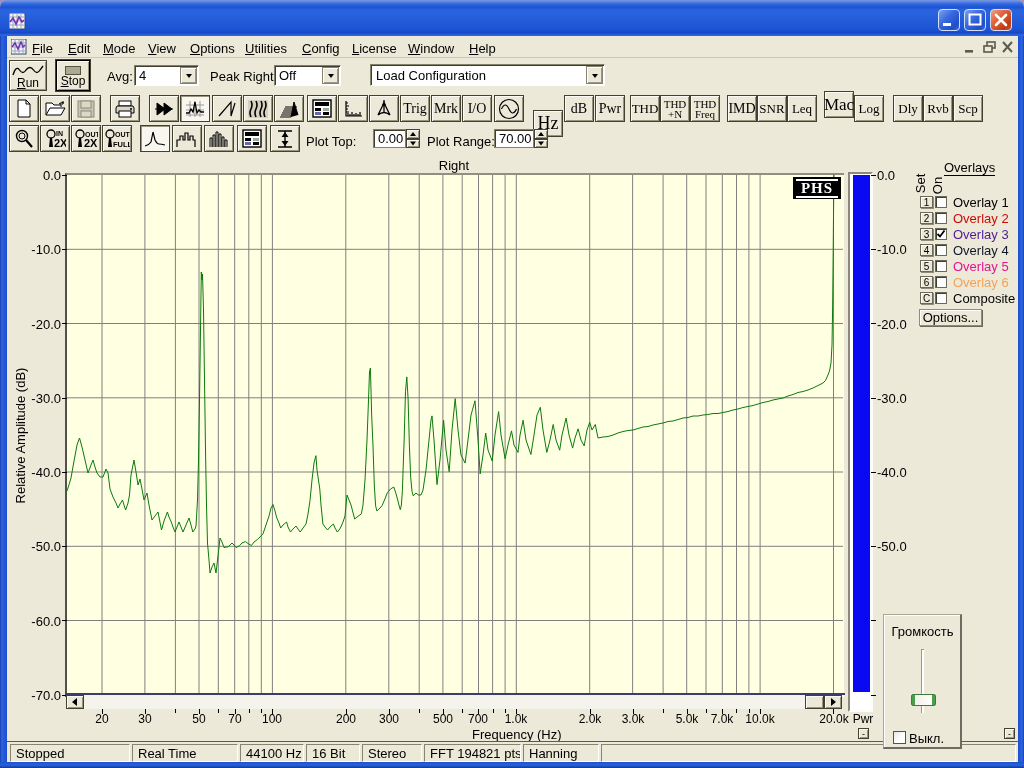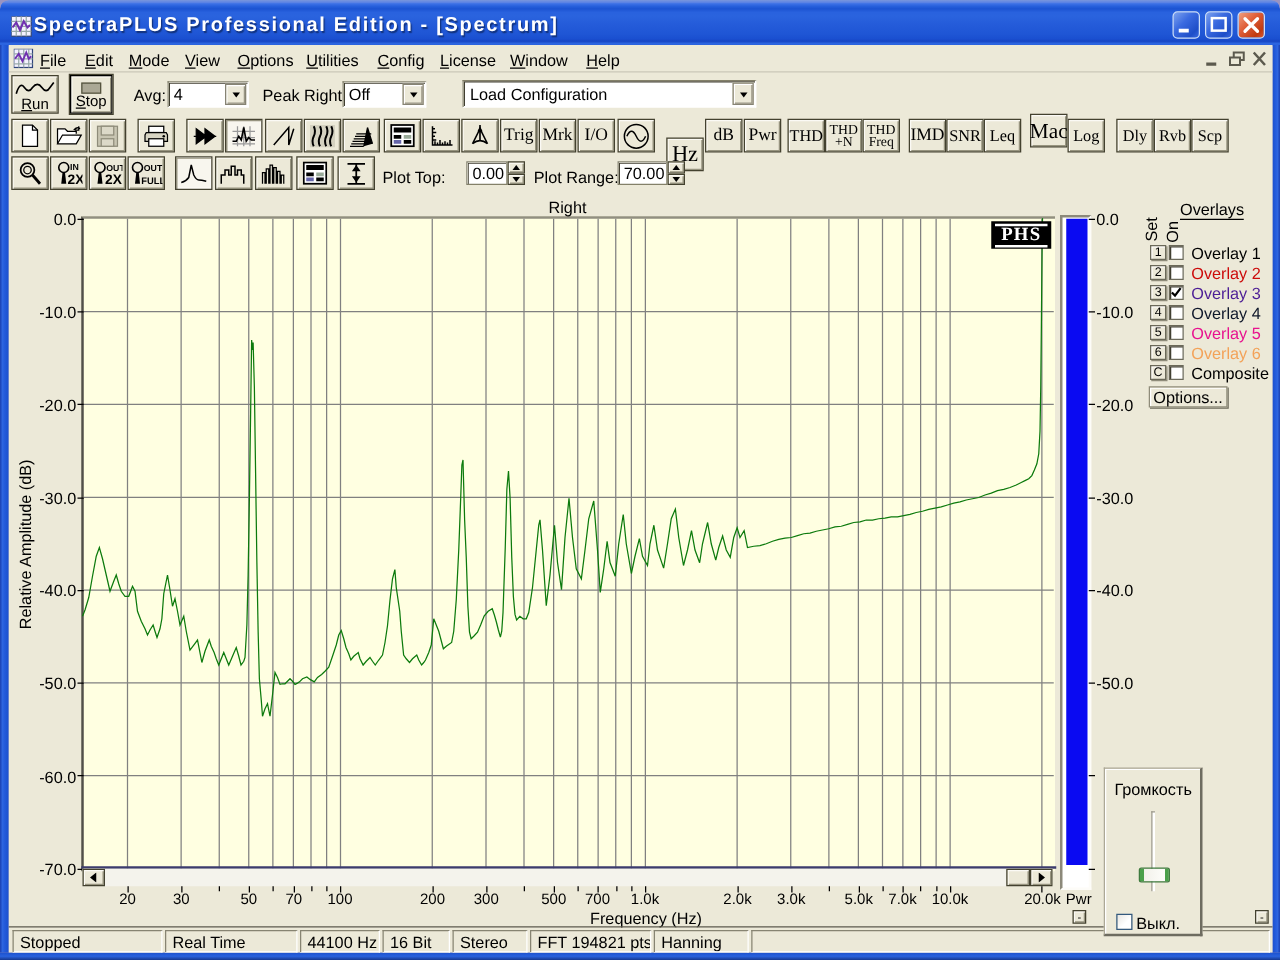--- a/index.html
+++ b/index.html
@@ -41,21 +41,20 @@
 <div class="borderL"></div>
     <div class="borderR"></div>
     <div class="borderB"></div>
 <div class="client"></div>
 
 <svg class="a" style="left:9px;top:13px" width="18" height="18">
       <rect x="0" y="0" width="16" height="16" fill="#f4f2ff" stroke="#30457a"></rect>
       <path d="M0 4h16M0 8h16M0 12h16M4 0v16M8 0v16M12 0v16" stroke="#9aa" stroke-width="1" fill="none"></path>
       <path d="M1 9 4 5 7 11 10 4 13 9 15 7" stroke="#7030b0" stroke-width="1.6" fill="none"></path>
     </svg>
-<div class="title">SpectraPLUS Professional Edition - [Spectrum]</div>
 <div class="capbtn" style="left:938px"><svg width="20" height="20">
         <rect x="4" y="13" width="8" height="3" fill="#fff"></rect>
       </svg></div>
 <div class="capbtn" style="left:964px"><svg width="20" height="20">
         <rect x="4.5" y="4.5" width="11" height="10" fill="none" stroke="#fff" stroke-width="2"></rect>
       </svg></div>
 <div class="capbtn close" style="left:990px"><svg width="20" height="20">
         <path d="M5 5 L15 15 M15 5 L5 15" stroke="#fff" stroke-width="2.6" stroke-linecap="round"></path>
       </svg></div>
 

